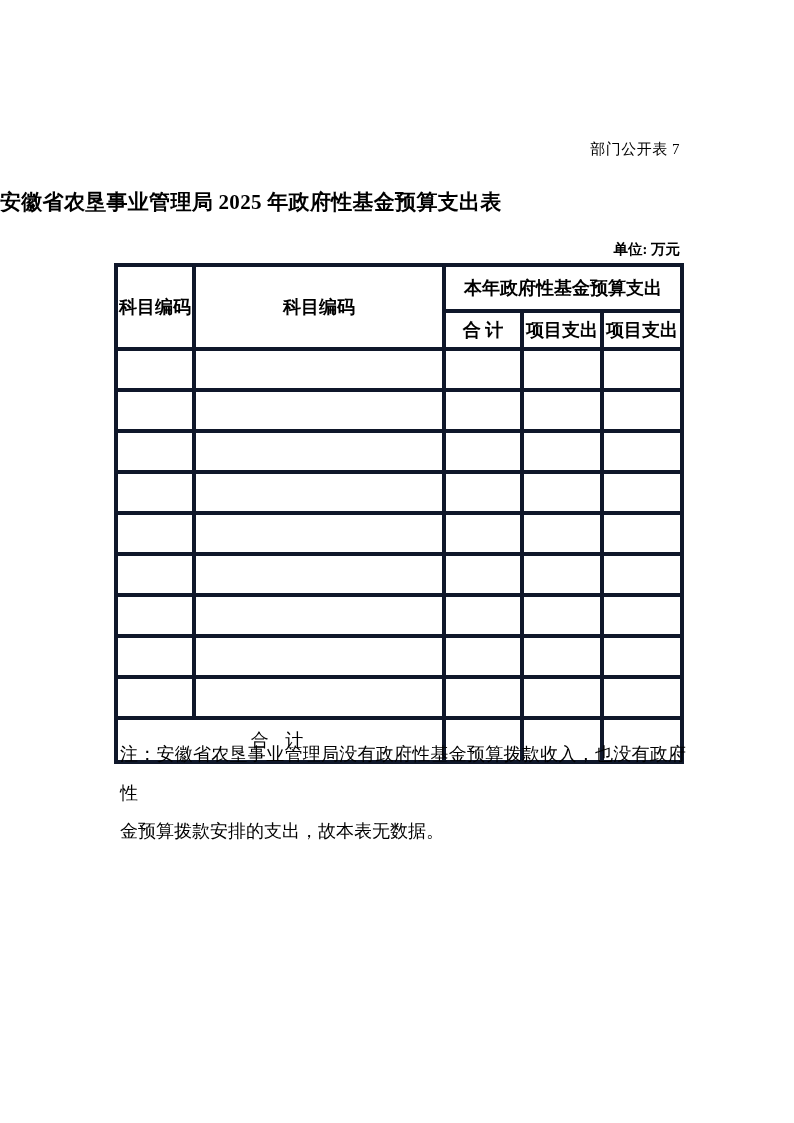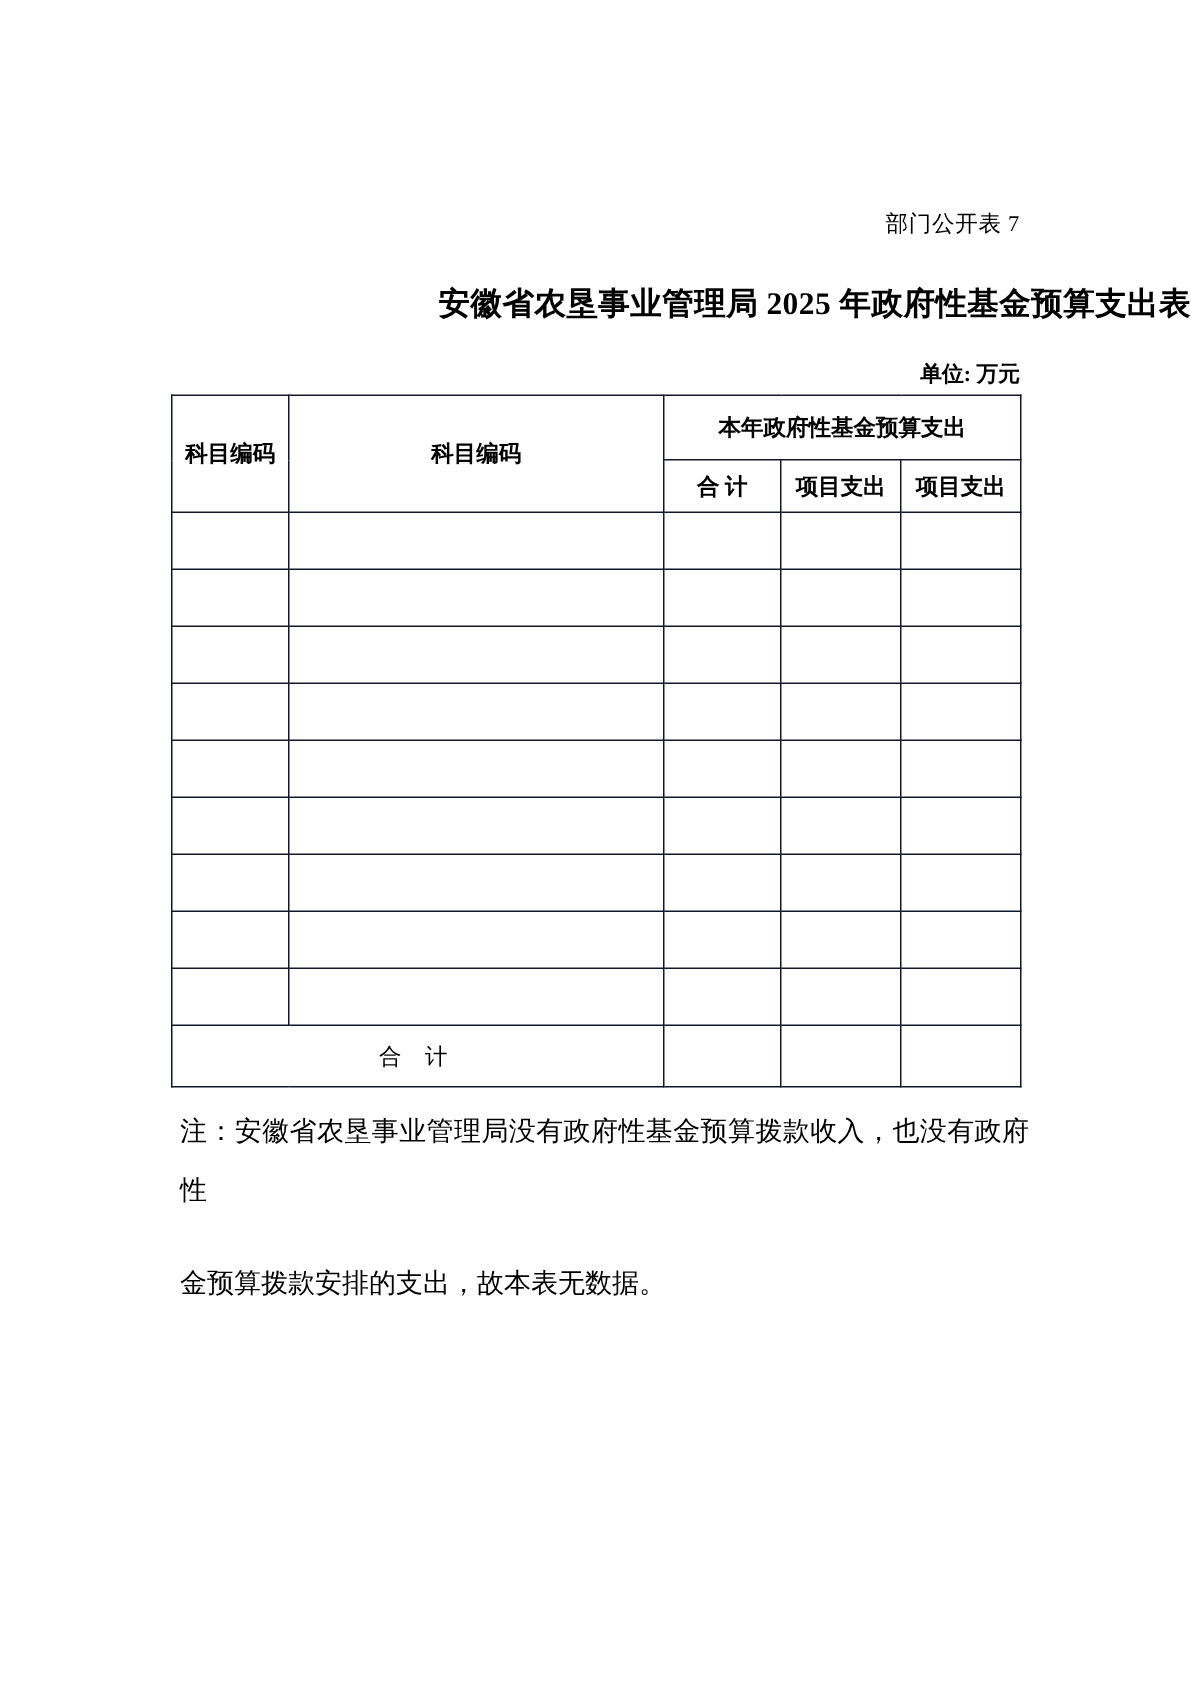--- a/index.html
+++ b/index.html
@@ -29,21 +29,21 @@
     width: 680px;
     text-align: right;
     font-size: 15px;
     letter-spacing: 0.5px;
   }
   .doc-title {
     position: absolute;
     top: 188px;
     left: 0;
     width: 794px;
-    text-align: right;
+    text-align: left;
     font-size: 21px;
     font-weight: bold;
     letter-spacing: 0.3px;
   }
   .unit-note {
     position: absolute;
     top: 240px;
     left: 0;
     width: 680px;
     text-align: right;
@@ -53,22 +53,22 @@
   table.budget {
     position: absolute;
     top: 263px;
     left: 114px;
     width: 566px;
     border-collapse: collapse;
     table-layout: fixed;
   }
   table.budget th,
   table.budget td {
-    border: 1px solid #0f172a;
-    font-size: 15px;
+    border: 4px solid #0f172a;
+    font-size: 18px;
     font-weight: normal;
     text-align: center;
     vertical-align: middle;
     padding: 0;
   }
   table.budget th.head-strong {
     font-weight: bold;
   }
   .col-code { width: 78px; }
   .col-name { width: 250px; }
@@ -85,21 +85,21 @@
   .note {
     position: absolute;
     top: 735px;
     left: 120px;
     width: 566px;
     font-size: 18px;
     line-height: 2.15;
     text-align: justify;
     text-indent: 0;
   }
-  .note .l2 { display: block; margin-top: 24px; }
+  .note .l2 { display: block; }
   .page-num {
     position: absolute;
     top: 1028px;
     left: 0;
     width: 690px;
     text-align: right;
     font-size: 14.5px;
   }
 </style>
 </head>

